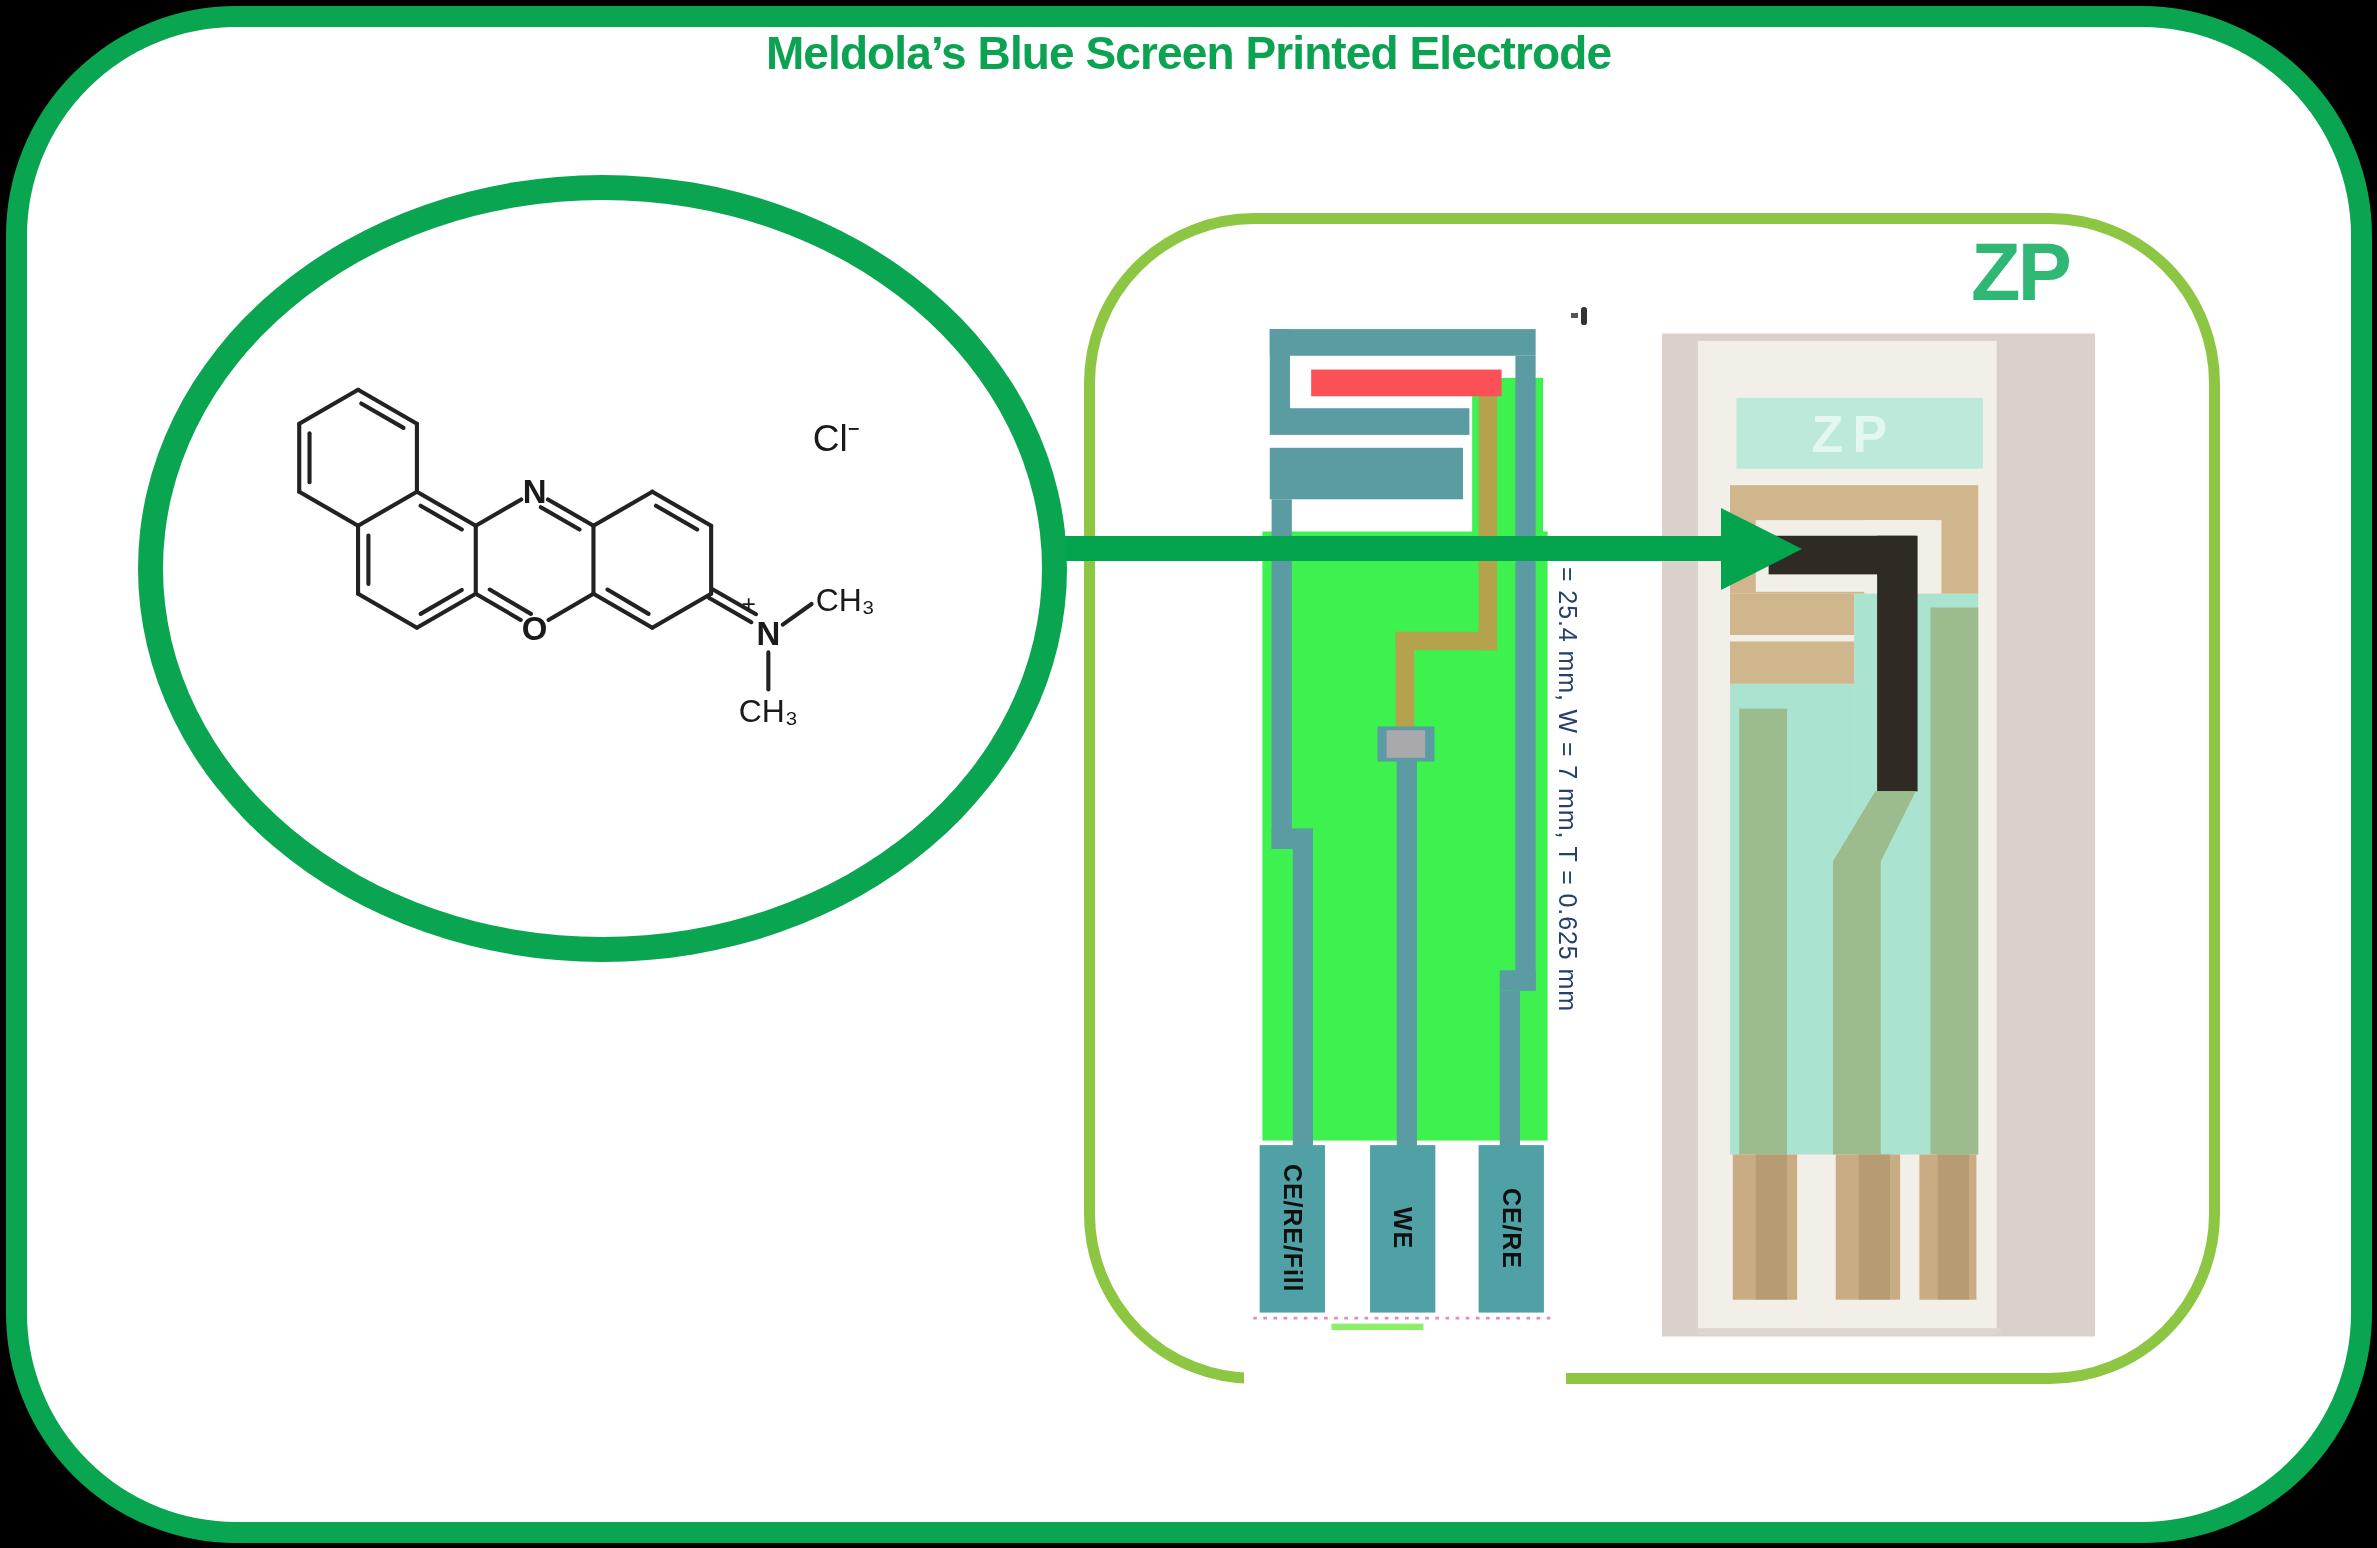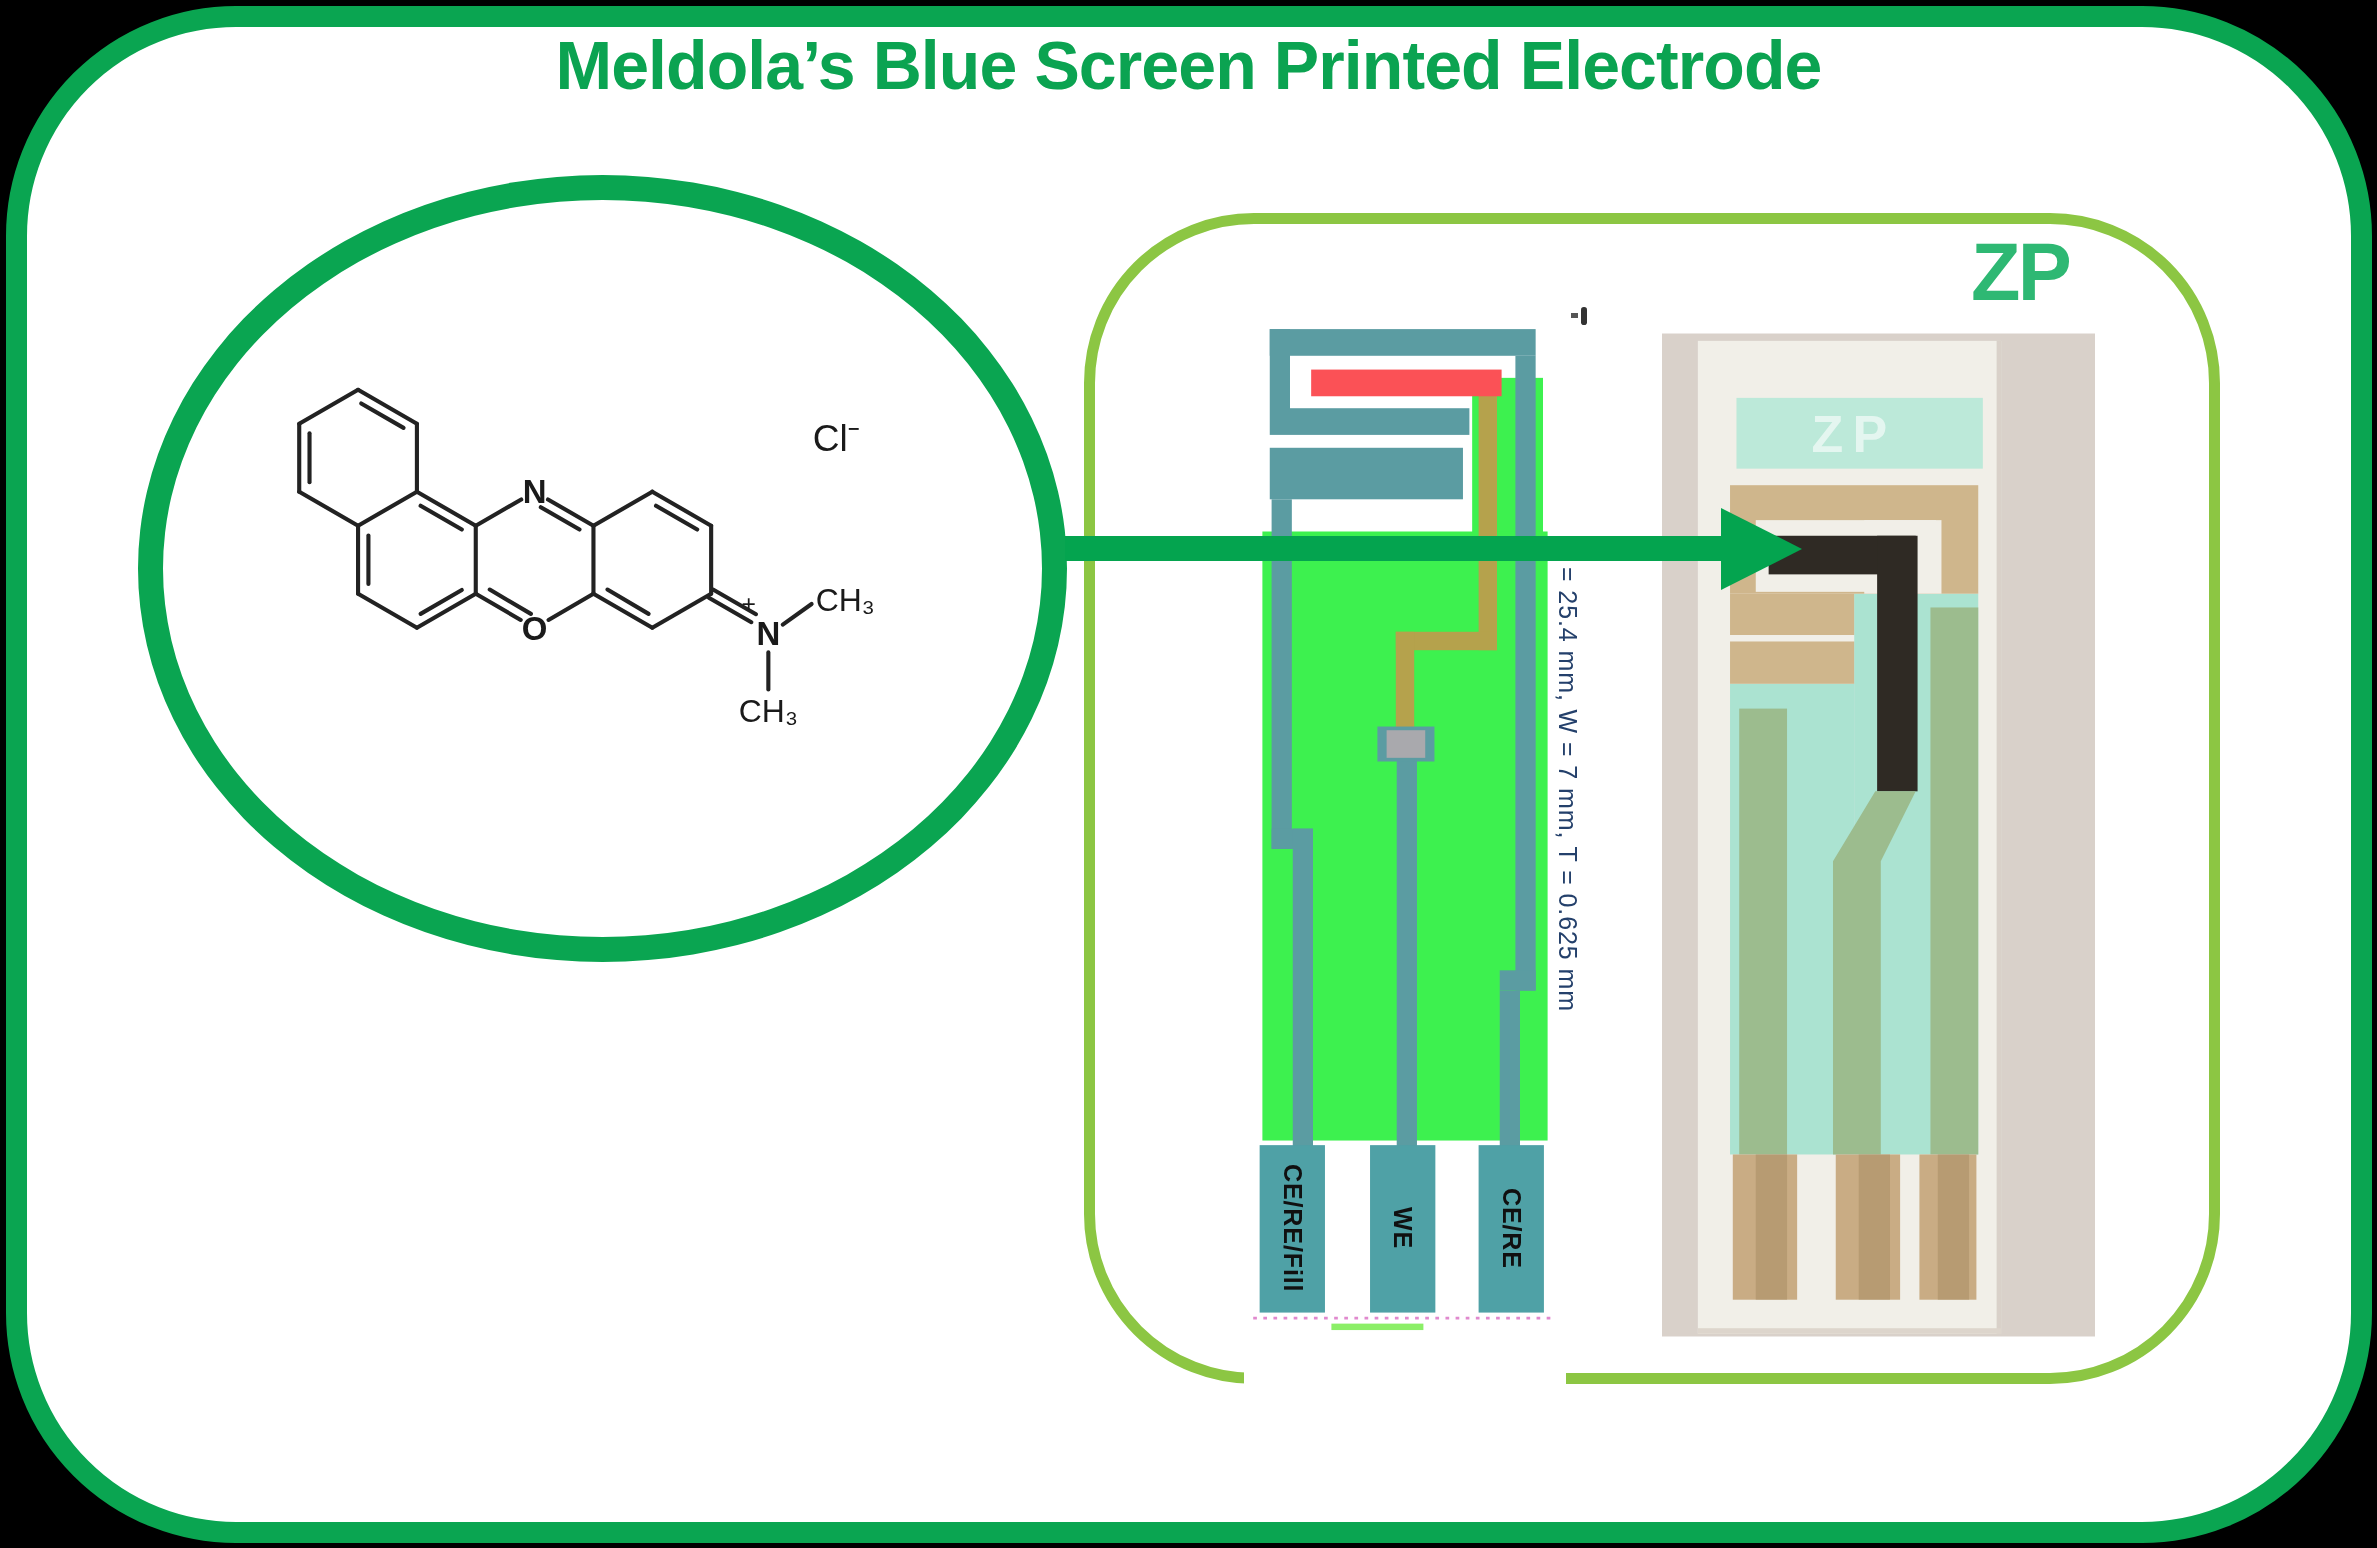--- a/index.html
+++ b/index.html
@@ -1,21 +1,21 @@
 <!DOCTYPE html>
 <html style="font-size:14.7px"><head>
 <meta charset="utf-8">
 <style>
   html,body{margin:0;padding:0;background:#000;}
   .stage{position:relative;width:2377px;height:1548px;background:#000;overflow:hidden;
          font-family:"Liberation Sans",sans-serif;}
   .frame{position:absolute;left:5.5px;top:5.5px;right:5.5px;bottom:5.5px;background:#fff;
          border:21px solid #0AA551;border-radius:230px;}
   .title{position:absolute;left:0;right:0;top:26px;text-align:center;
-         font-size:68px;font-weight:800;color:#0BA351;letter-spacing:-0.9px;}
+         font-size:46px;font-weight:800;color:#0BA351;letter-spacing:-0.9px;}
   .ellipse{position:absolute;left:138px;top:175px;width:929px;height:787px;
            border:25px solid #0AA551;border-radius:50%;box-sizing:border-box;}
   .molecule{position:absolute;left:236px;top:364px;width:659px;height:412px;}
   .molecule line{stroke:#222;stroke-width:4;stroke-linecap:round;}
   .molecule text{fill:#1a1a1a;font-family:"Liberation Sans",sans-serif;}
   .box2{position:absolute;left:1084px;top:213px;width:1136px;height:1171px;
         border:11px solid #8CC643;border-radius:170px;box-sizing:border-box;background:#fff;}
   .schematic{position:absolute;left:1244px;top:317px;width:322px;height:1073px;}
   .pad-label{position:absolute;top:1145px;height:167px;display:flex;align-items:center;justify-content:center;
              writing-mode:vertical-rl;font-size:25px;font-weight:700;color:#101010;letter-spacing:0.9px;}

